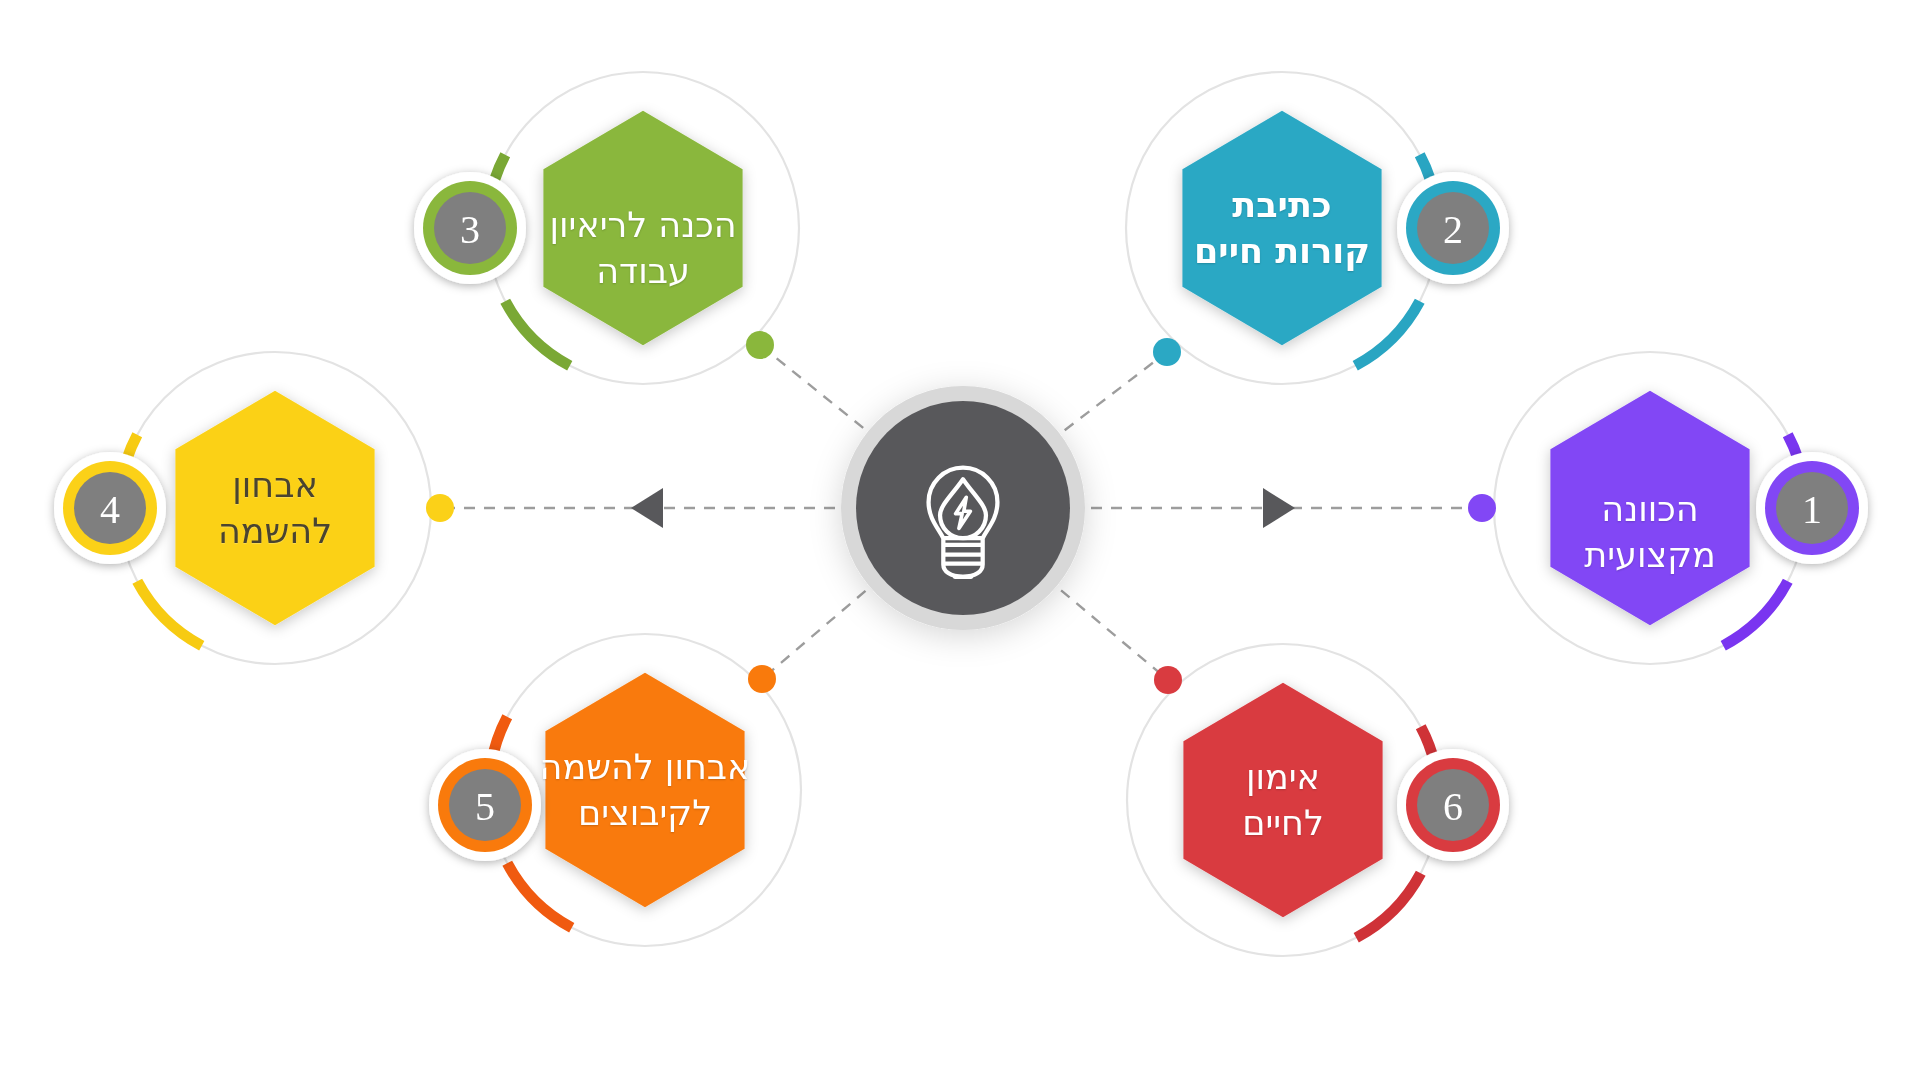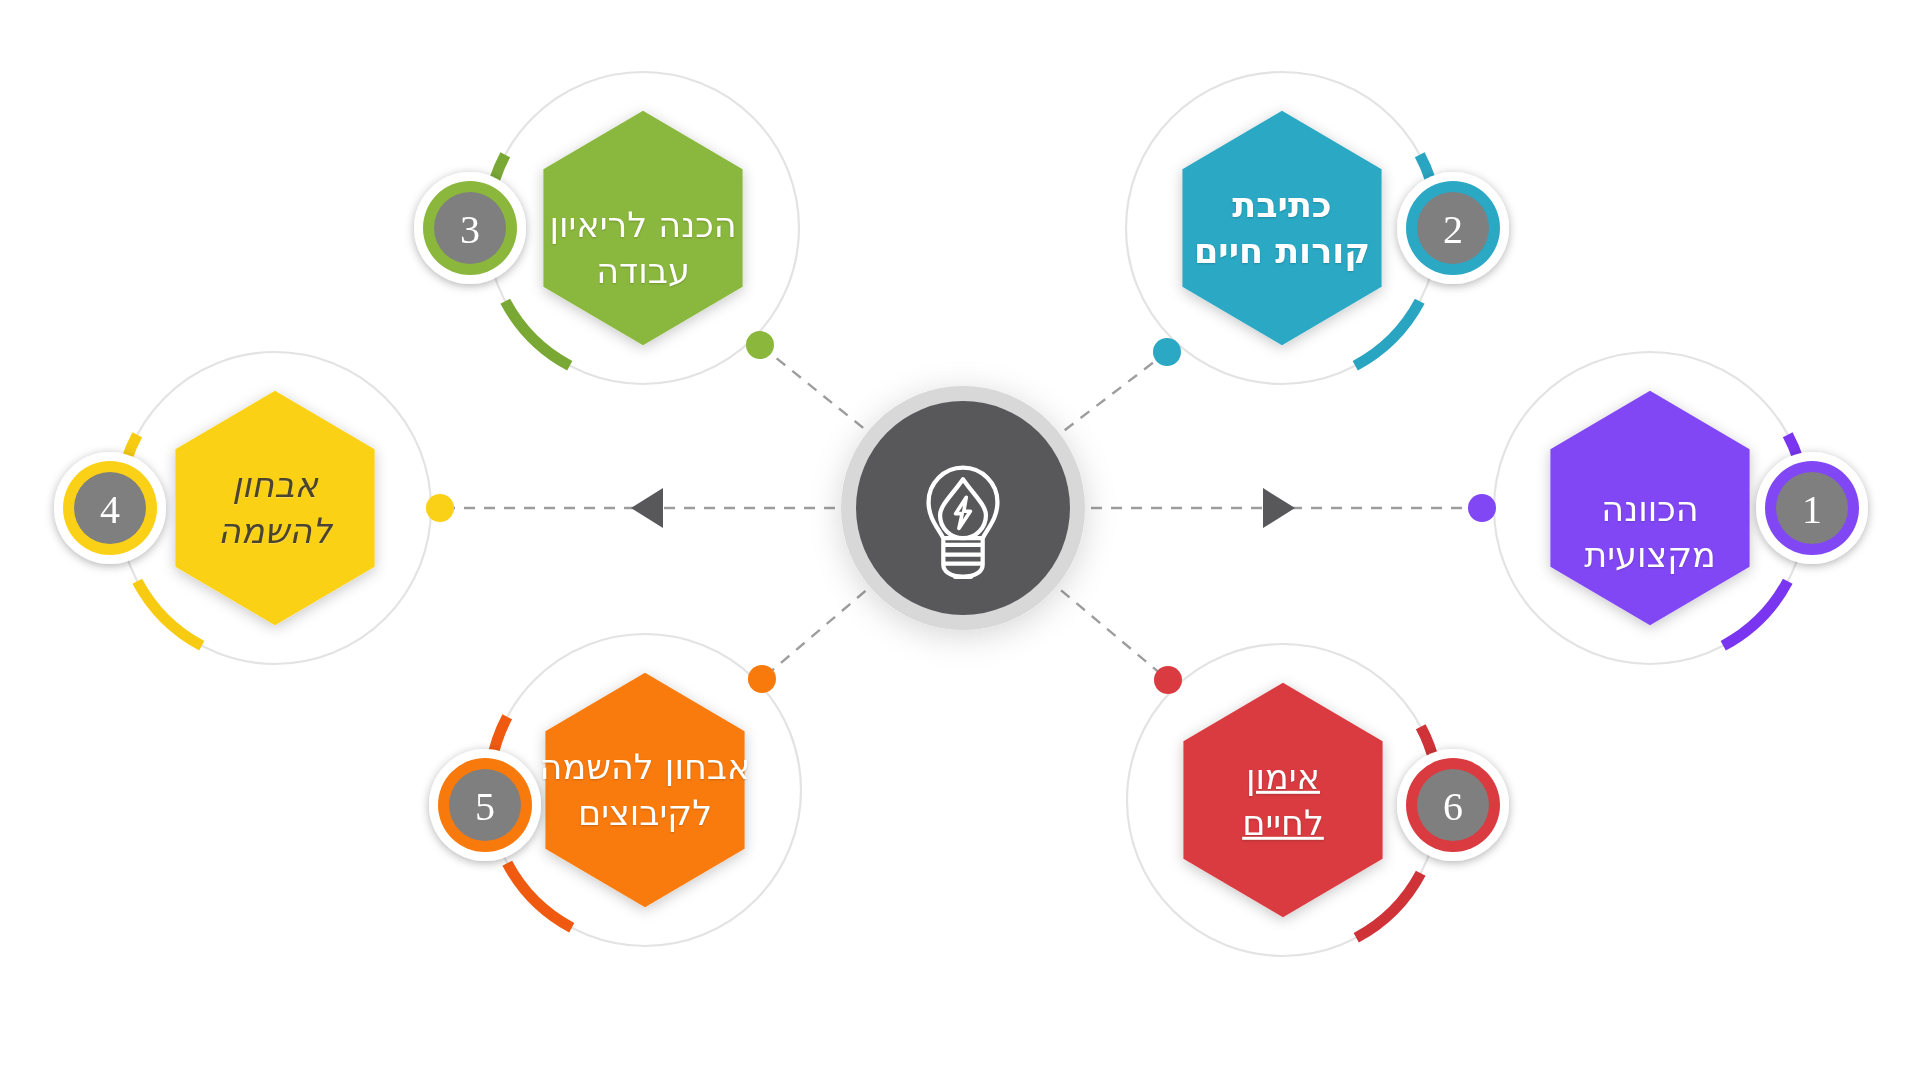--- a/index.html
+++ b/index.html
@@ -37,21 +37,20 @@
     font-weight: 400;
     line-height: 1.32;
     letter-spacing: 0px;
     white-space: pre-line;
     pointer-events: none;
     text-shadow: 0 1px 2px rgba(0,0,0,0.18);
   }
   .node-label.dark {
     color: #4a4430;
     text-shadow: 0 1px 1px rgba(255,255,255,0.25);
-    font-style: italic;
   }
   .node-label.light {
     color: #ffffff;
   }
   .badge-number {
     position: absolute;
     transform: translate(-50%, -50%);
     color: #ffffff;
     font-family: "Liberation Serif", serif;
     font-size: 40px;
@@ -162,21 +161,21 @@
       <div class="node-label light" style="left: 1650px; top: 532px; width: 220px;">הכוונה
 מקצועית</div>
       <div class="node-label light" style="left: 1282px; top: 228px; width: 220px; font-weight: bold;">כתיבת
 קורות חיים</div>
       <div class="node-label light" style="left: 643px; top: 228px; width: 220px; margin-top: 20px;">הכנה לריאיון
 עבודה</div>
       <div class="node-label dark" style="left: 275px; top: 508px; width: 220px;">אבחון
 להשמה</div>
       <div class="node-label light" style="left: 645px; top: 790px; width: 220px;">אבחון להשמה
 לקיבוצים</div>
-      <div class="node-label light" style="left: 1283px; top: 800px; width: 220px; text-decoration: underline;">אימון
+      <div class="node-label light" style="left: 1283px; top: 800px; width: 220px;">אימון
 לחיים</div>
     </div>
   <div id="badge-numbers-layer">
       <div class="badge-number" style="left: 1812px; top: 509px;">1</div>
       <div class="badge-number" style="left: 1453px; top: 229px;">2</div>
       <div class="badge-number" style="left: 470px; top: 229px;">3</div>
       <div class="badge-number" style="left: 110px; top: 509px;">4</div>
       <div class="badge-number" style="left: 485px; top: 806px;">5</div>
       <div class="badge-number" style="left: 1453px; top: 806px;">6</div>
     </div>

